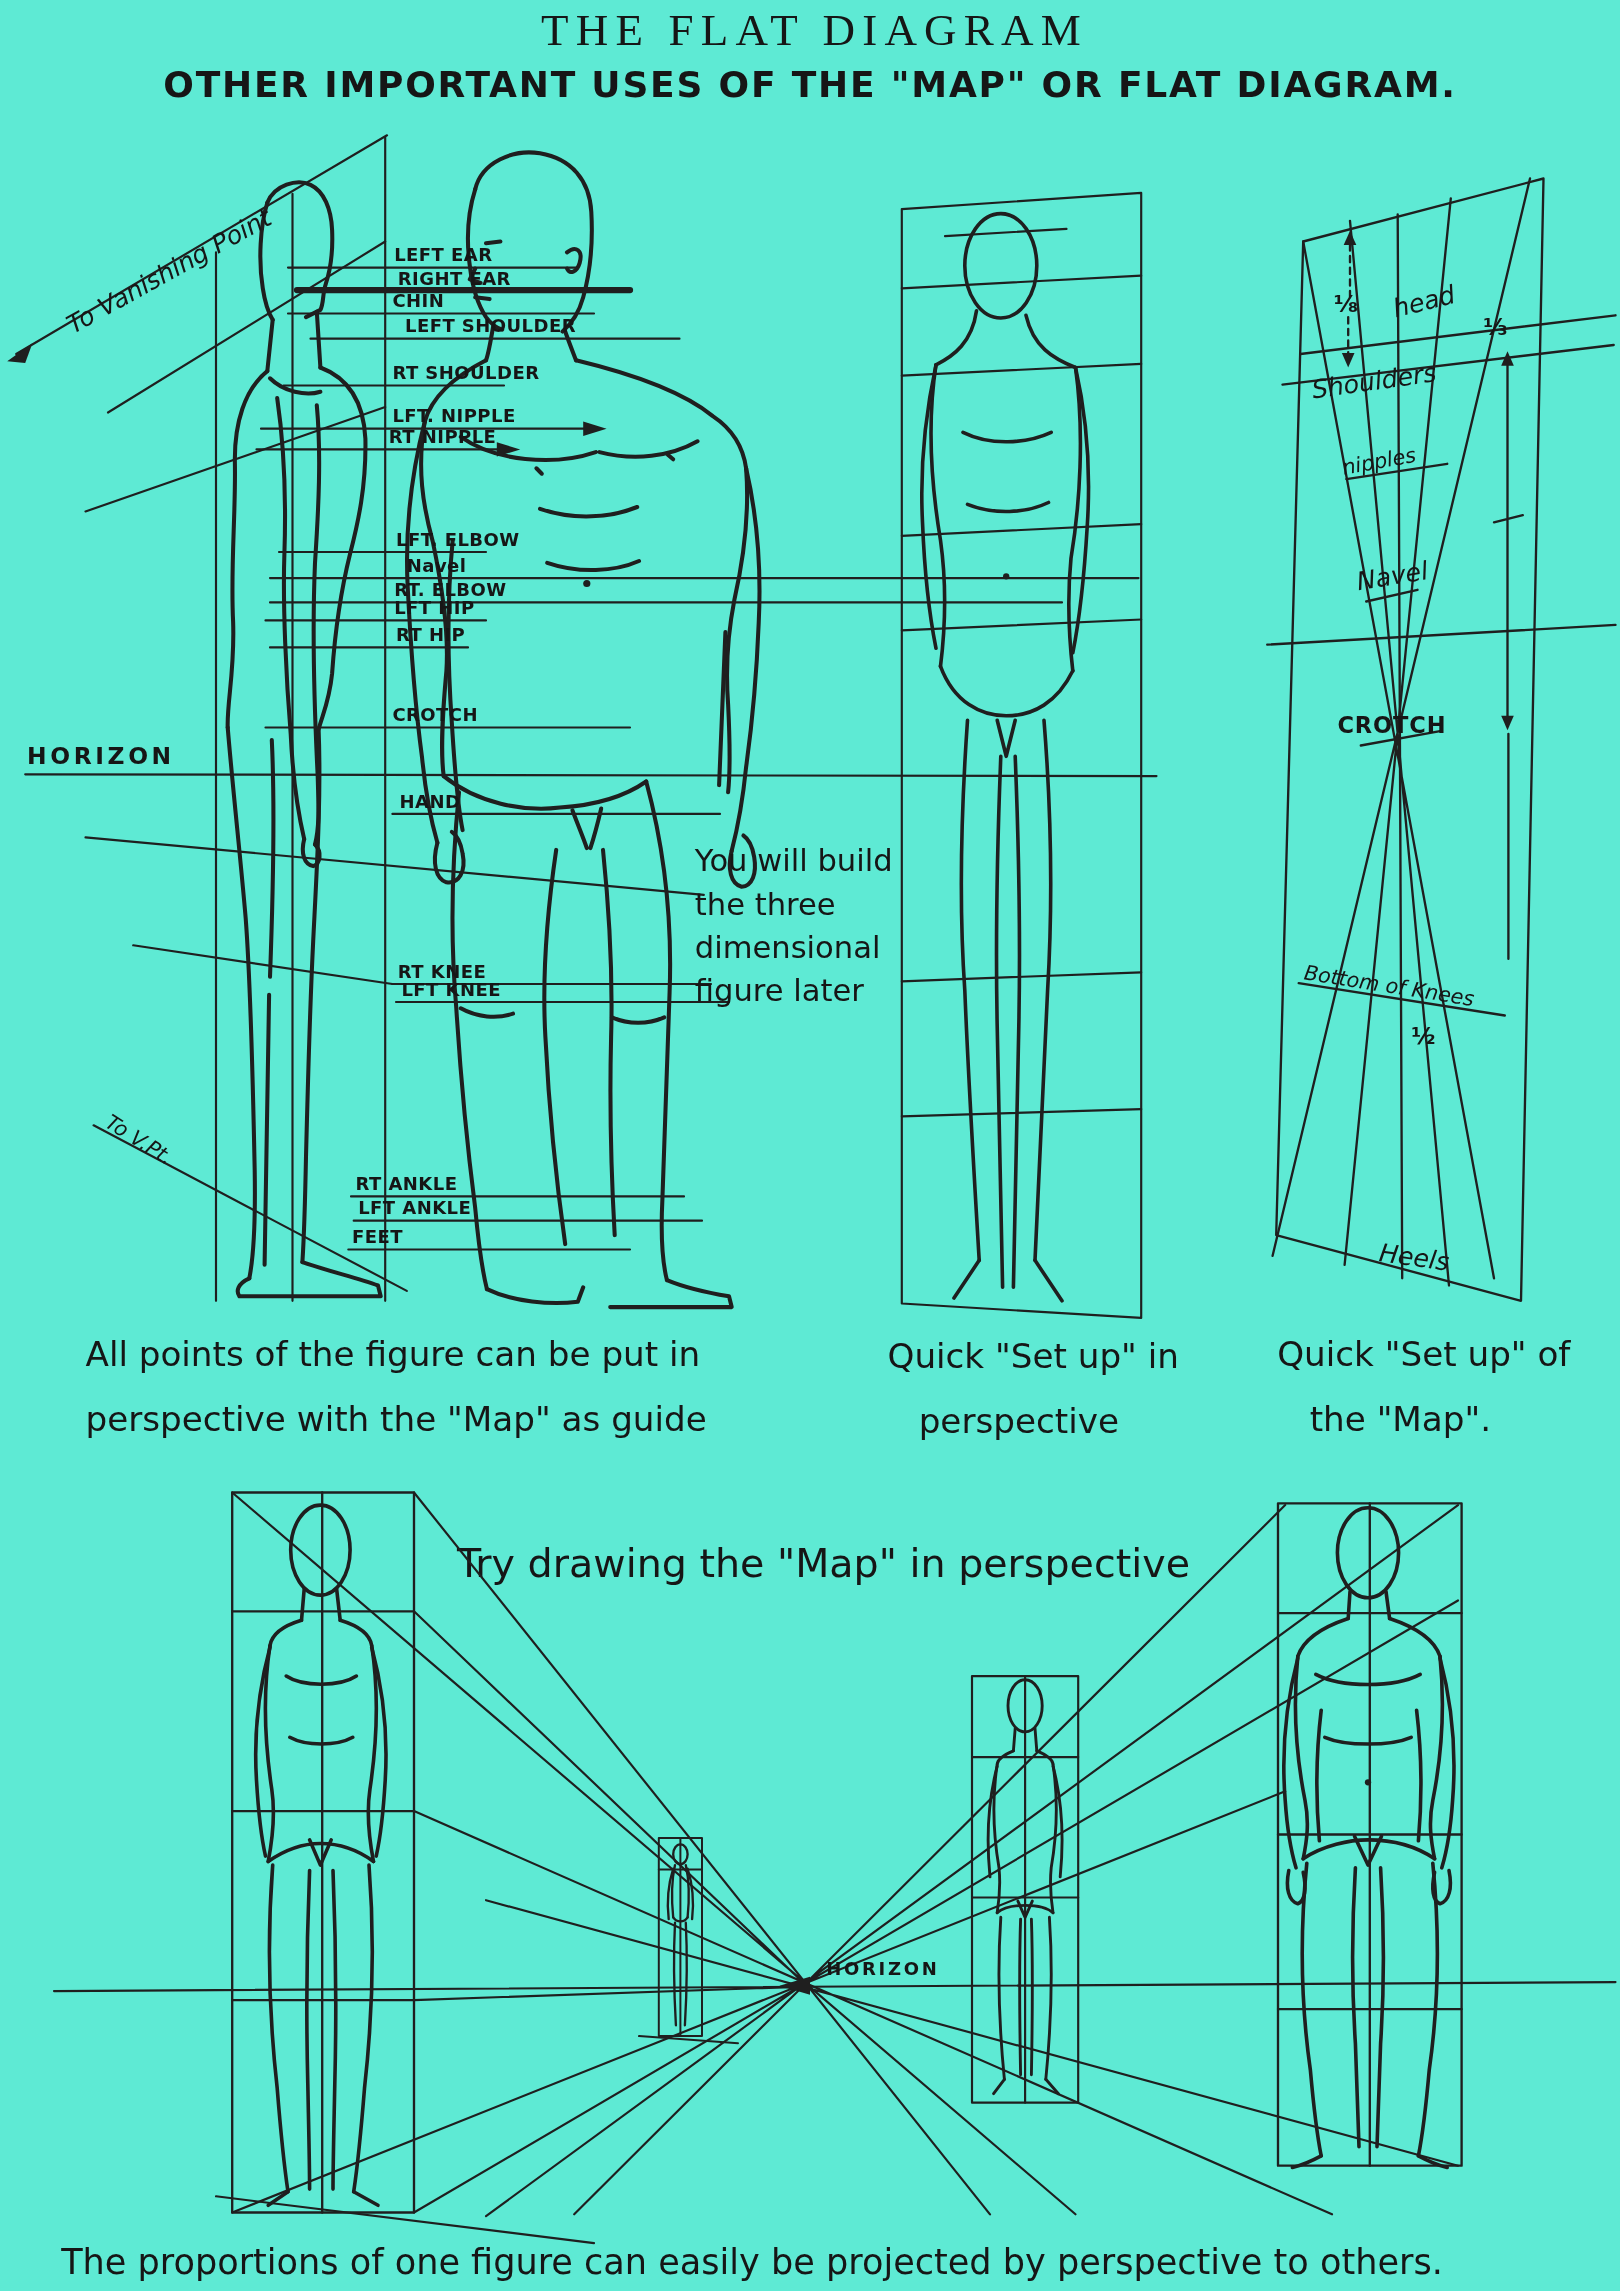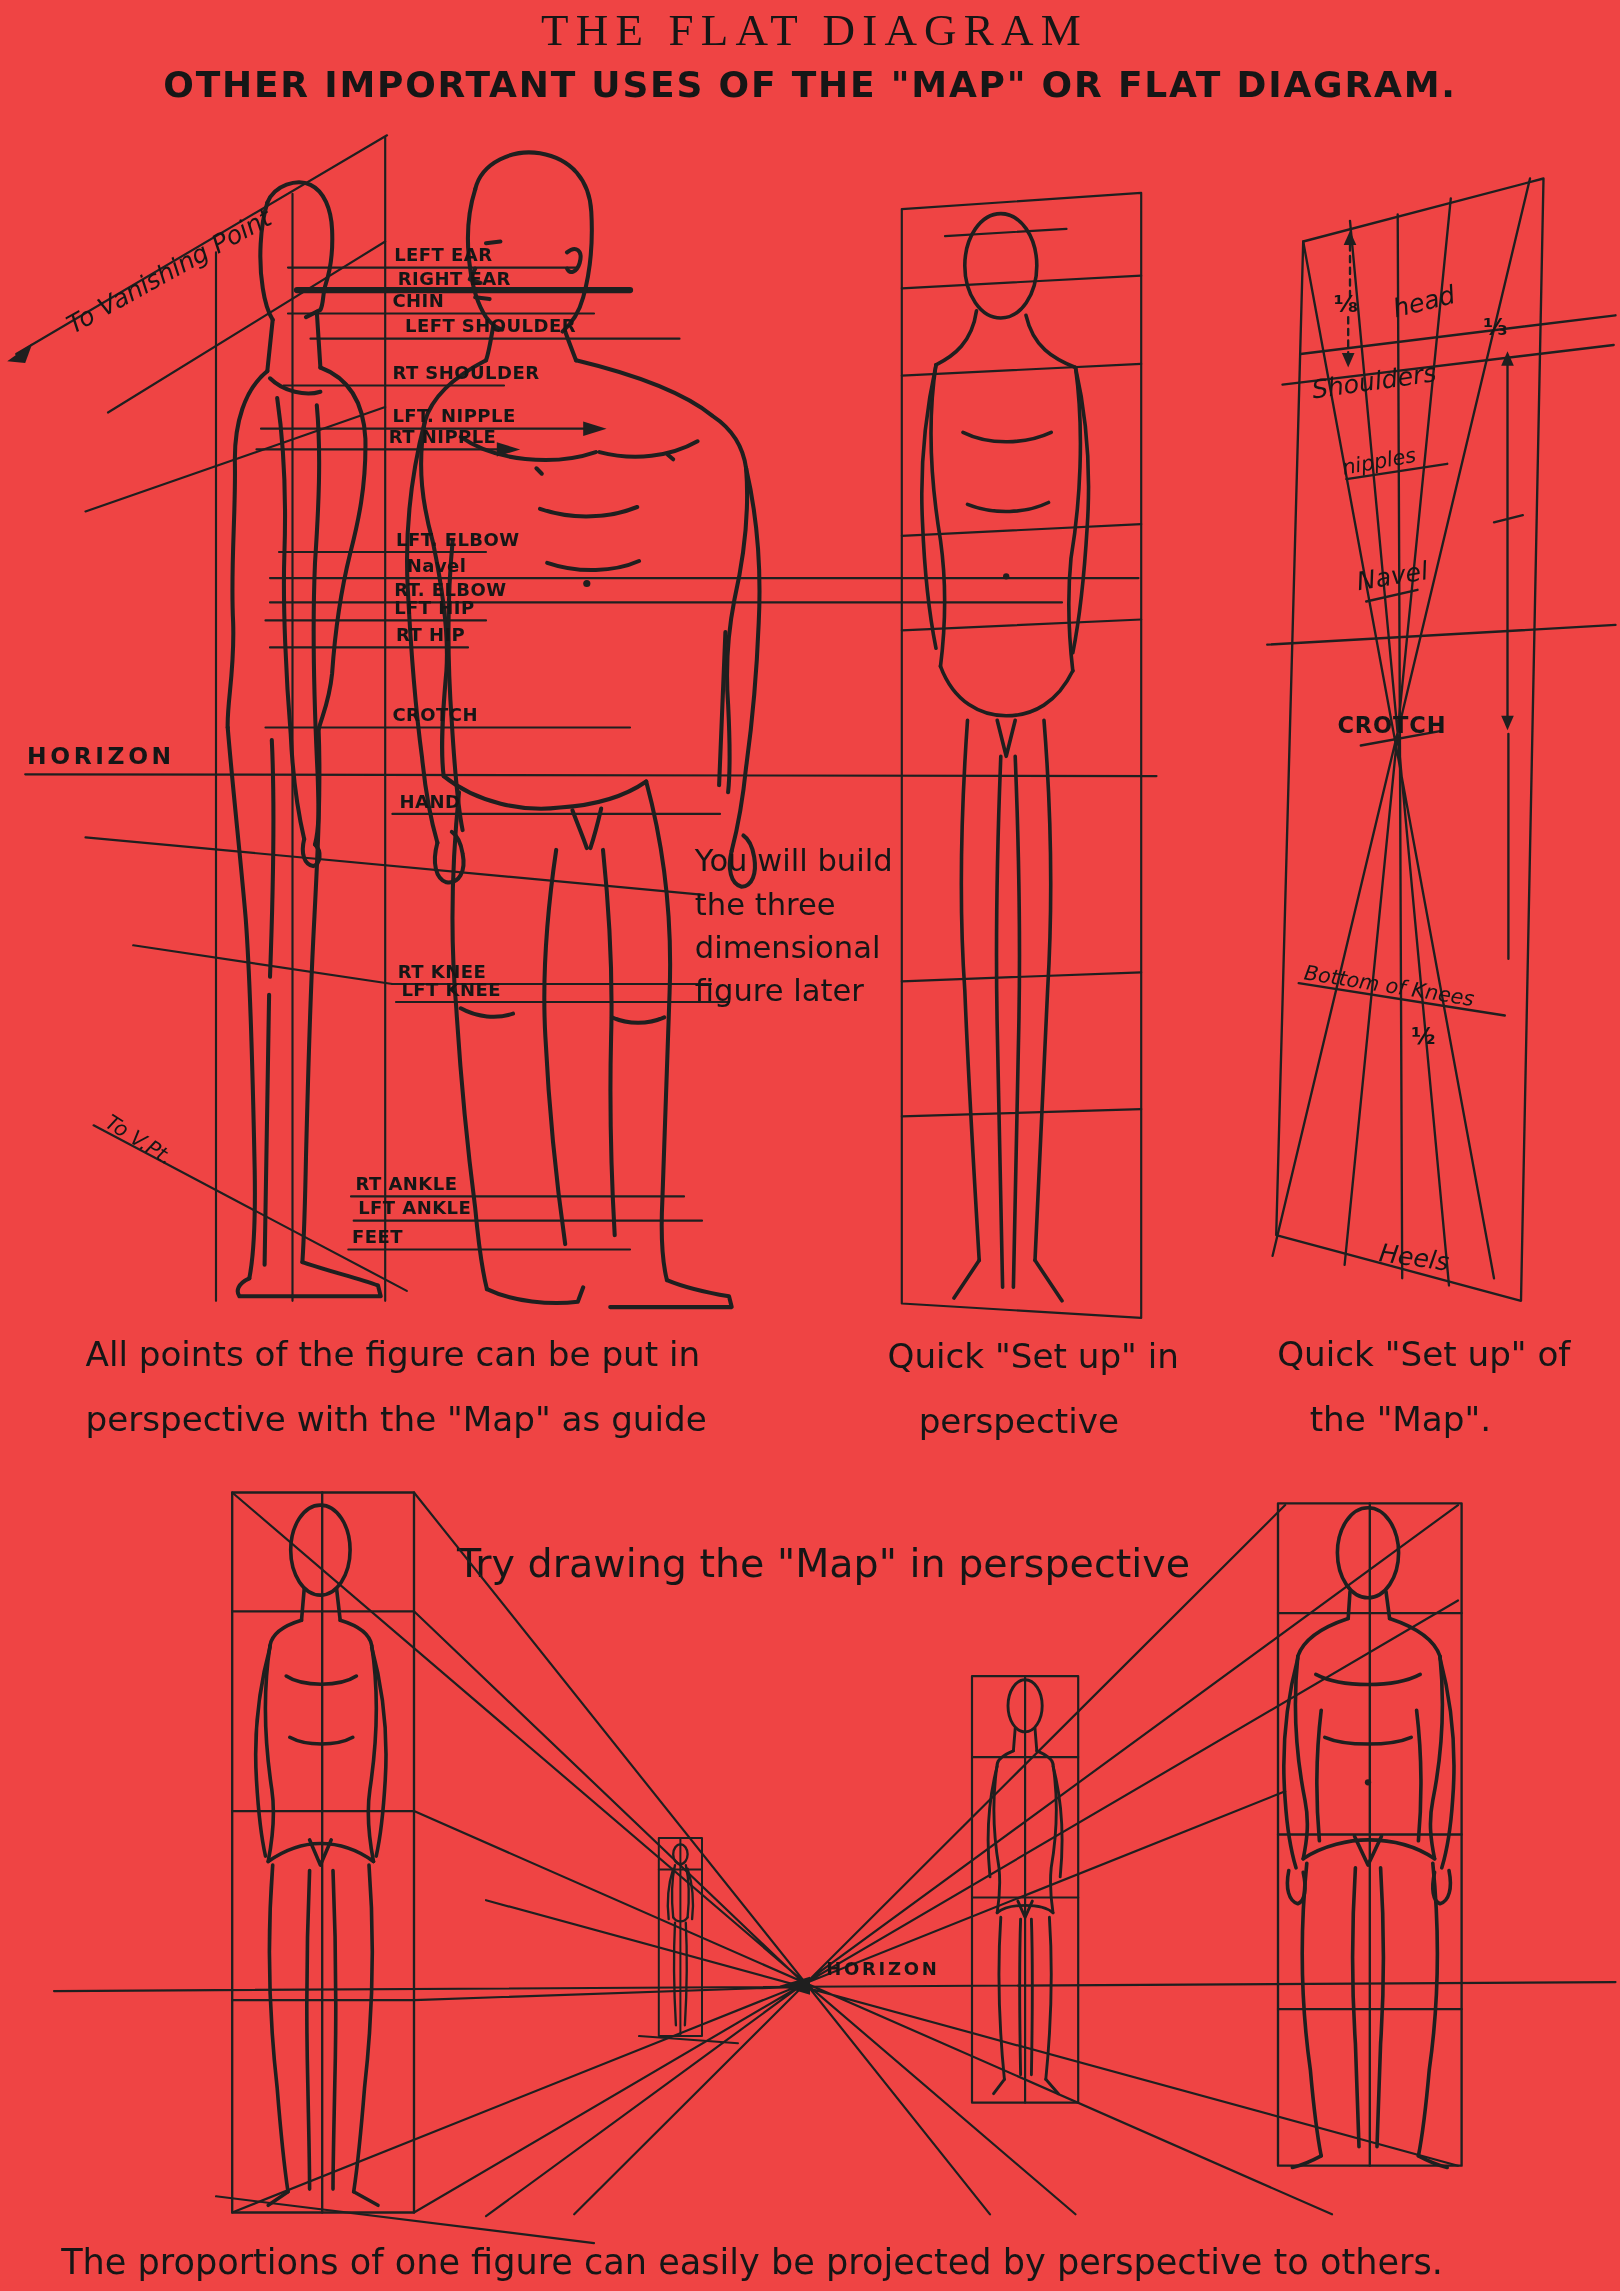--- a/index.html
+++ b/index.html
@@ -1,16 +1,16 @@
 <!DOCTYPE html>
 <html style="font-size:14.4px"><head>
 <meta charset="utf-8">
 <style>
   html,body{margin:0;padding:0;background:#e8e8e2;}
-  .page{position:relative;width:1620px;height:2292px;background:#ef4444;overflow:hidden;
+  .page{position:relative;width:1620px;height:2292px;background:#5eead4;overflow:hidden;
         font-family:"DejaVu Sans",sans-serif;text-align:right;}
   svg{position:absolute;inset:0;display:block;}
   .ink{stroke:#1f1f1f;fill:none;stroke-linecap:round;stroke-linejoin:round;}
   text{fill:#161616;stroke:none;}
   .title{font-family:"Liberation Serif",serif;font-size:50px;letter-spacing:8px;}
   .subtitle{font-family:"DejaVu Sans",sans-serif;font-weight:700;font-size:40px;letter-spacing:2px;}
   .hand{font-family:"DejaVu Sans",sans-serif;}
   .cap{font-size:38px;}
   .heading{font-size:44px;}
   .footer{font-size:39px;}

